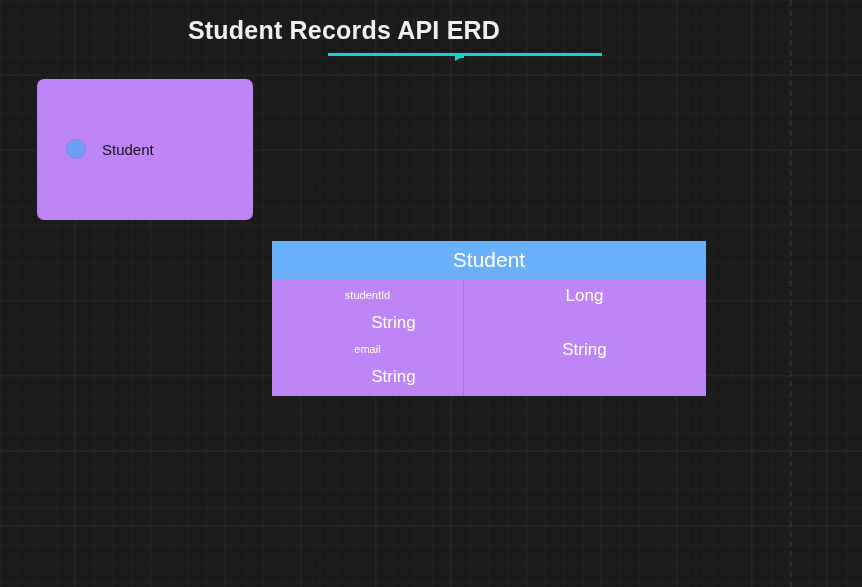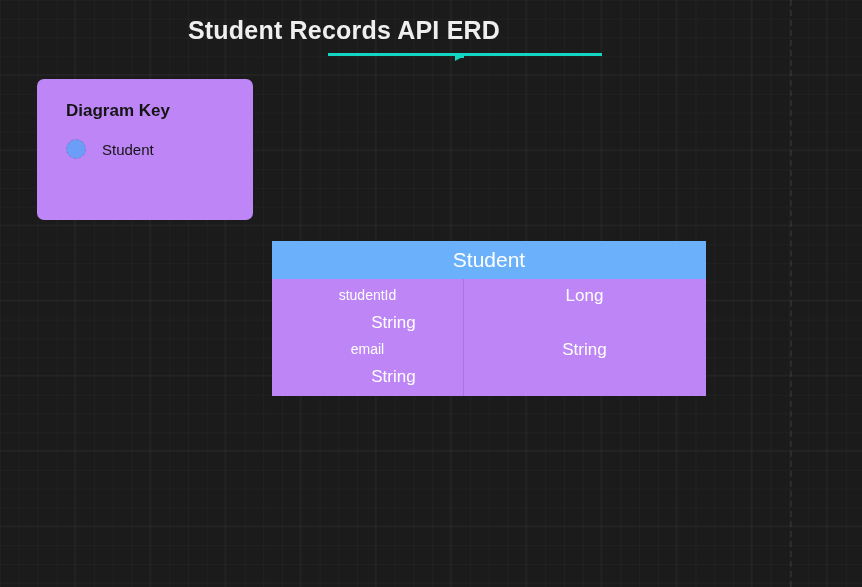--- a/index.html
+++ b/index.html
@@ -162,21 +162,21 @@
     background-color: #a775de;
   }
   .entity-row {
     display: flex;
     height: 27px;
     line-height: 27px;
   }
   .cell-name {
     width: 191px;
     text-align: center;
-    font-size: 14px;
+    font-size: 11px;
     color: #ffffff;
     white-space: nowrap;
     box-sizing: border-box;
   }
   .cell-type {
     width: 243px;
     text-align: center;
     font-size: 17px;
     color: #ffffff;
     white-space: nowrap;
@@ -190,21 +190,20 @@
 
   <div class="guide-v" style="left:790px;"></div>
 
   <div class="title-block">
     <div class="diagram-title">Student Records API ERD</div>
   </div>
   <div class="title-rule"></div>
   <div class="title-rule-arrow"></div>
 
   <div class="legend-box">
-    <div class="legend-title">Diagram Key</div>
     <div class="legend-row">
       <span class="legend-swatch"></span>
       <span class="legend-label">Student</span>
     </div>
   </div>
 
   <div class="entity">
     <div class="entity-header">Student</div>
     <div class="entity-body">
       <div class="entity-divider"></div>

